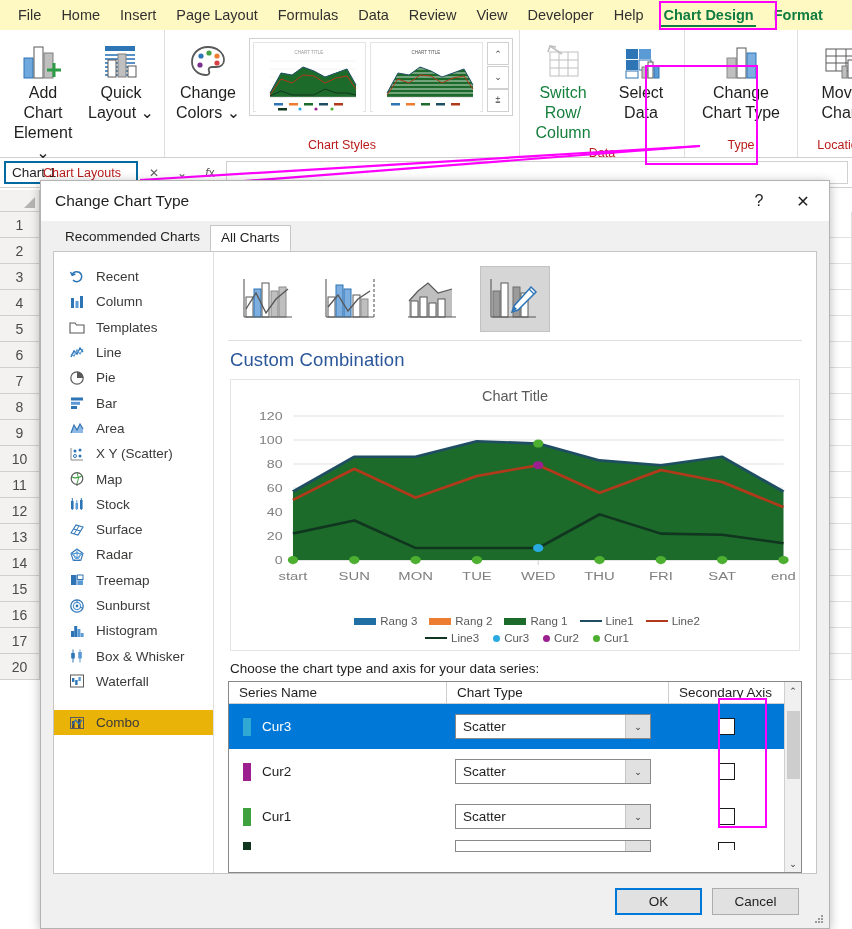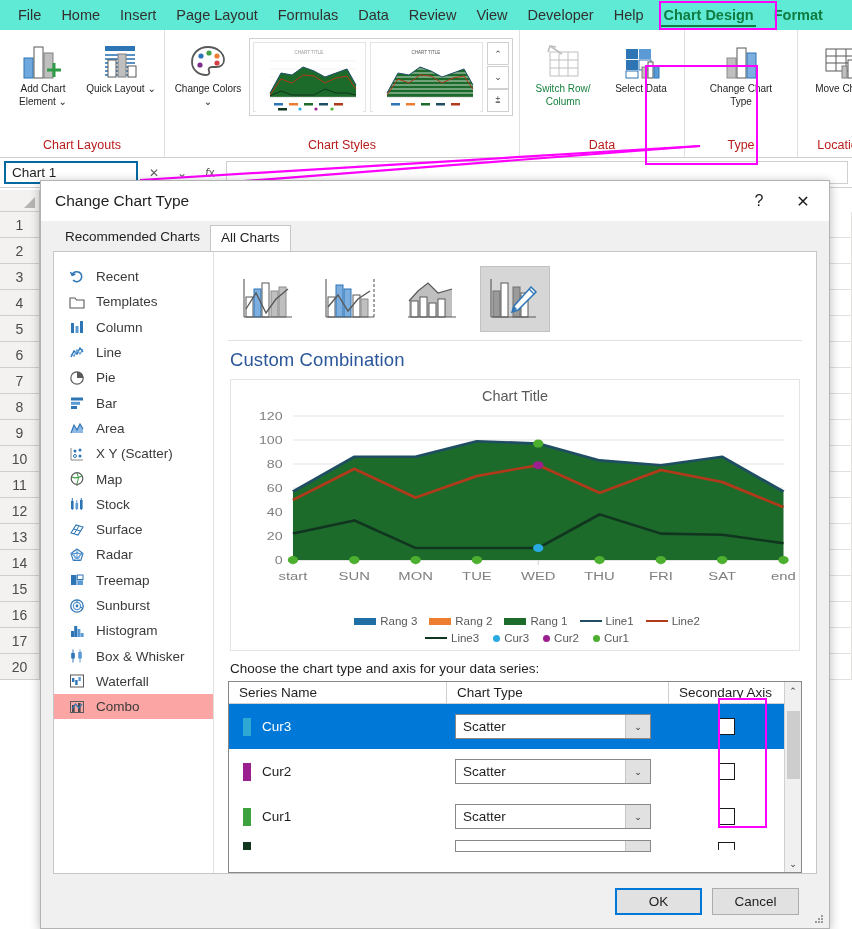--- a/index.html
+++ b/index.html
@@ -12,21 +12,21 @@
     position: relative;
     -webkit-font-smoothing: antialiased;
   }
 
   
   #ribbon-tabs {
     height: 30px;
     display: flex;
     align-items: center;
     padding-left: 8px;
-    background: #5eead4;
+    background: #fef9c3;
     font-size: 14.5px;
     color: #323130;
     position: relative;
   }
   .rtab { padding: 3px 10px; white-space: nowrap; cursor: default; }
   .rtab.ctx { color: #107C41; font-weight: bold; position: relative; }
   .rtab.ctx.active { }
   .rtab.ctx.active::after {
     content:""; position:absolute; left:8px; right:8px; bottom:-1px;
     height:2.5px; background:#107C41;
@@ -49,21 +49,21 @@
   }
   .rgroup { position:relative; display:flex; flex-direction:column; align-items:center; padding: 4px 6px 0 6px; }
   .rgroup + .rgroup { border-left:1px solid #e1dfdd; }
   .rgroup-body { flex:1; display:flex; align-items:flex-start; gap:4px; padding-top:4px; }
   .rgroup-label { font-size:12.5px; color:#b91c1c; text-align:center; padding-bottom:5px; }
   .bigbtn {
     width: 74px; display:flex; flex-direction:column; align-items:center;
     padding:3px 2px; text-align:center; line-height:1.25; cursor:default;
   }
   .bigbtn .ic { height:42px; display:flex; align-items:center; justify-content:center; }
-  .bigbtn .lbl { font-size:10px; color:#201f1e; }
+  .bigbtn .lbl { font-size:16px; color:#201f1e; }
   .bigbtn.disabled .lbl { color:#15803d; }
 
   
   .gallery {
     border:1px solid #d2d0ce; background:#fff;
     display:flex; align-items:stretch; height:78px; padding:3px; gap:4px;
   }
   .gal-item { width:113px; border:1px solid #e6e4e2; background:#fff; padding:2px; }
   .gal-scroll { width:22px; display:flex; flex-direction:column; justify-content:space-between; }
   .gal-btn { height:23px; border:1px solid #d2d0ce; background:#fff; display:flex;
@@ -124,21 +124,21 @@
   #dlg-tabs { display:flex; height:26px; padding-left:2px; }
   .dtab { font-size:13.5px; color:#201f1e; padding:4px 10px 5px 10px; }
   .dtab.active { background:#ffffff; border:1px solid #c8c6c4; border-bottom:none; }
 
   #dlg-panel { flex:1; background:#ffffff; border:1px solid #c8c6c4; display:flex; min-height:0; }
 
   
   #type-list { width:160px; border-right:1px solid #e1dfdd; padding:12px 0 0 0; }
   .tl-item { height:25.3px; display:flex; align-items:center; gap:10px;
              padding-left:14px; font-size:13.5px; color:#3b3a39; }
-  .tl-item.sel { background:#fca5a5; }
+  .tl-item.sel { background:#eab308;margin-top:16px; }
   .tl-ic { width:18px; height:18px; display:flex; align-items:center; justify-content:center; }
 
   
   #type-content { flex:1; padding:10px 14px 0 14px; display:flex; flex-direction:column; min-height:0; }
   #subtype-row { display:flex; gap:12px; padding:4px 0 6px 6px; }
   .subtype { width:70px; height:66px; display:flex; align-items:center; justify-content:center;
              border:1px solid transparent; }
   .subtype.sel { background:#d6d6d6; border-color:#c2c2c2; }
   #subtype-sep { border-bottom:1px solid #e1dfdd; margin:2px 0 6px 0; }
   #combo-title { font-size:18.5px; color:#2b579a; padding:2px 0 8px 2px; letter-spacing:.1px; }
@@ -712,34 +712,34 @@
               <svg width="16" height="16" viewBox="0 0 16 16">
                 <path d="M3 6 A5 5 0 1 1 4 11" fill="none" stroke="#2E75B6" stroke-width="1.5"></path>
                 <path d="M1.5 3 L3.2 6.3 L6.4 5" fill="none" stroke="#2E75B6" stroke-width="1.5"></path>
               </svg>
             </span>
           <span>Recent</span>
         </div>
         <div class="tl-item">
           <span class="tl-ic">
               <svg width="16" height="16" viewBox="0 0 16 16">
-                <path d="M1 4 h5 l1.5 2 H15 v8 H1 Z" fill="#fff" stroke="#595959" stroke-width="1.1"></path>
-              </svg>
-            </span>
-          <span>Templates</span>
-        </div>
-        <div class="tl-item">
-          <span class="tl-ic">
-              <svg width="16" height="16" viewBox="0 0 16 16">
                 <rect x="2" y="4" width="3" height="10" fill="#2E75B6"></rect>
                 <rect x="6.5" y="7" width="3" height="7" fill="#5B9BD5"></rect>
                 <rect x="11" y="2" width="3" height="12" fill="#2E75B6"></rect>
               </svg>
             </span>
           <span>Column</span>
+        </div>
+        <div class="tl-item">
+          <span class="tl-ic">
+              <svg width="16" height="16" viewBox="0 0 16 16">
+                <path d="M1 4 h5 l1.5 2 H15 v8 H1 Z" fill="#fff" stroke="#595959" stroke-width="1.1"></path>
+              </svg>
+            </span>
+          <span>Templates</span>
         </div>
         <div class="tl-item">
           <span class="tl-ic">
               <svg width="16" height="16" viewBox="0 0 16 16">
                 <polyline points="2,12 5,6 8,9 11,3 14,7" fill="none" stroke="#2E75B6" stroke-width="1.4"></polyline>
                 <polyline points="2,9 5,11 8,5 11,9 14,4" fill="none" stroke="#5B9BD5" stroke-width="1.2"></polyline>
               </svg>
             </span>
           <span>Line</span>
         </div>

